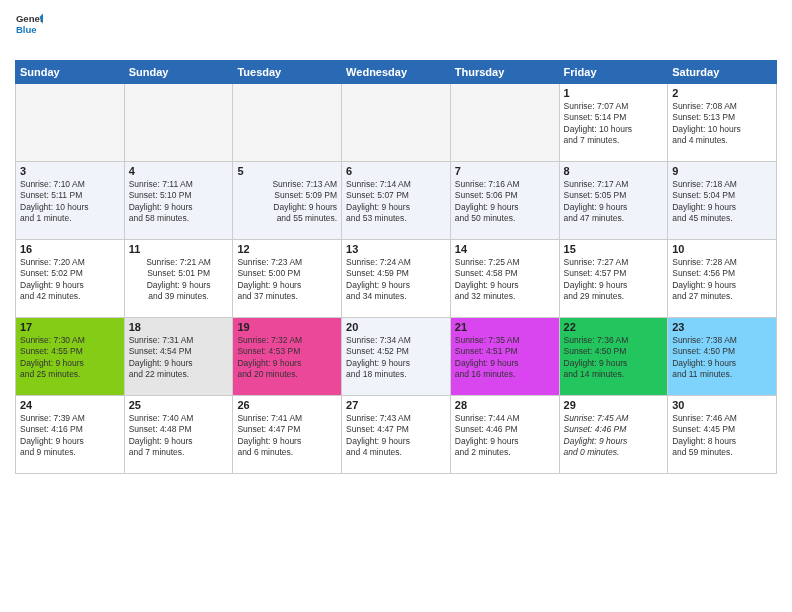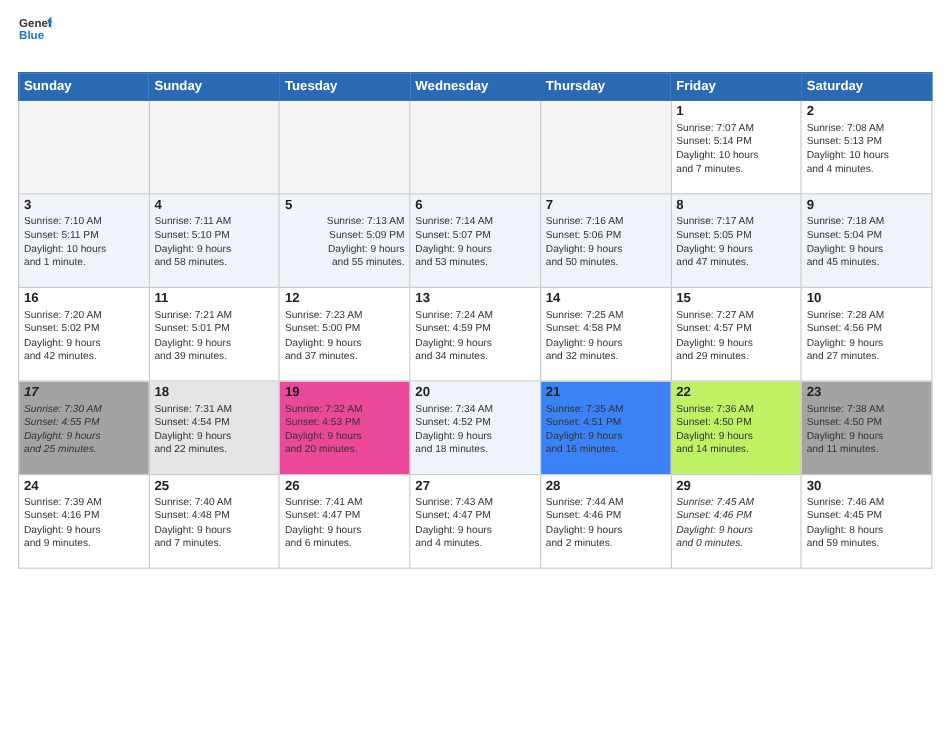--- a/index.html
+++ b/index.html
@@ -188,21 +188,21 @@
         <tr>
           <td>
             <span class="day-num">16</span>
             <div class="day-info" style="white-space: pre-line;">Sunrise: 7:20 AM
 Sunset: 5:02 PM
 Daylight: 9 hours
 and 42 minutes.</div>
           </td>
           <td>
             <span class="day-num">11</span>
-            <div class="day-info" style="white-space: pre-line;">Sunrise: 7:21 AM
+            <div class="day-info" style="white-space: pre-line; text-align: center;">Sunrise: 7:21 AM
 Sunset: 5:01 PM
 Daylight: 9 hours
 and 39 minutes.</div>
           </td>
           <td>
             <span class="day-num">12</span>
             <div class="day-info" style="white-space: pre-line;">Sunrise: 7:23 AM
 Sunset: 5:00 PM
 Daylight: 9 hours
 and 37 minutes.</div>
@@ -230,21 +230,21 @@
           </td>
           <td>
             <span class="day-num">10</span>
             <div class="day-info" style="white-space: pre-line;">Sunrise: 7:28 AM
 Sunset: 4:56 PM
 Daylight: 9 hours
 and 27 minutes.</div>
           </td>
         </tr>
         <tr>
-          <td style="background: #a3a3a3; font-style: italic;">
+          <td style="background: #84cc16;">
             <span class="day-num">17</span>
             <div class="day-info" style="white-space: pre-line;">Sunrise: 7:30 AM
 Sunset: 4:55 PM
 Daylight: 9 hours
 and 25 minutes.</div>
           </td>
           <td style="background: #e5e5e5;">
             <span class="day-num">18</span>
             <div class="day-info" style="white-space: pre-line;">Sunrise: 7:31 AM
 Sunset: 4:54 PM
@@ -258,35 +258,35 @@
 Daylight: 9 hours
 and 20 minutes.</div>
           </td>
           <td style="background: rgb(240, 244, 250);">
             <span class="day-num">20</span>
             <div class="day-info" style="white-space: pre-line;">Sunrise: 7:34 AM
 Sunset: 4:52 PM
 Daylight: 9 hours
 and 18 minutes.</div>
           </td>
-          <td style="background: #3b82f6;">
+          <td style="background: #d946ef;">
             <span class="day-num">21</span>
             <div class="day-info" style="white-space: pre-line;">Sunrise: 7:35 AM
 Sunset: 4:51 PM
 Daylight: 9 hours
 and 16 minutes.</div>
           </td>
-          <td style="background: #bef264;">
+          <td style="background: #22c55e;">
             <span class="day-num">22</span>
             <div class="day-info" style="white-space: pre-line;">Sunrise: 7:36 AM
 Sunset: 4:50 PM
 Daylight: 9 hours
 and 14 minutes.</div>
           </td>
-          <td style="background: #a3a3a3;">
+          <td style="background: #7dd3fc;">
             <span class="day-num">23</span>
             <div class="day-info" style="white-space: pre-line;">Sunrise: 7:38 AM
 Sunset: 4:50 PM
 Daylight: 9 hours
 and 11 minutes.</div>
           </td>
         </tr>
         <tr>
           <td>
             <span class="day-num">24</span>

